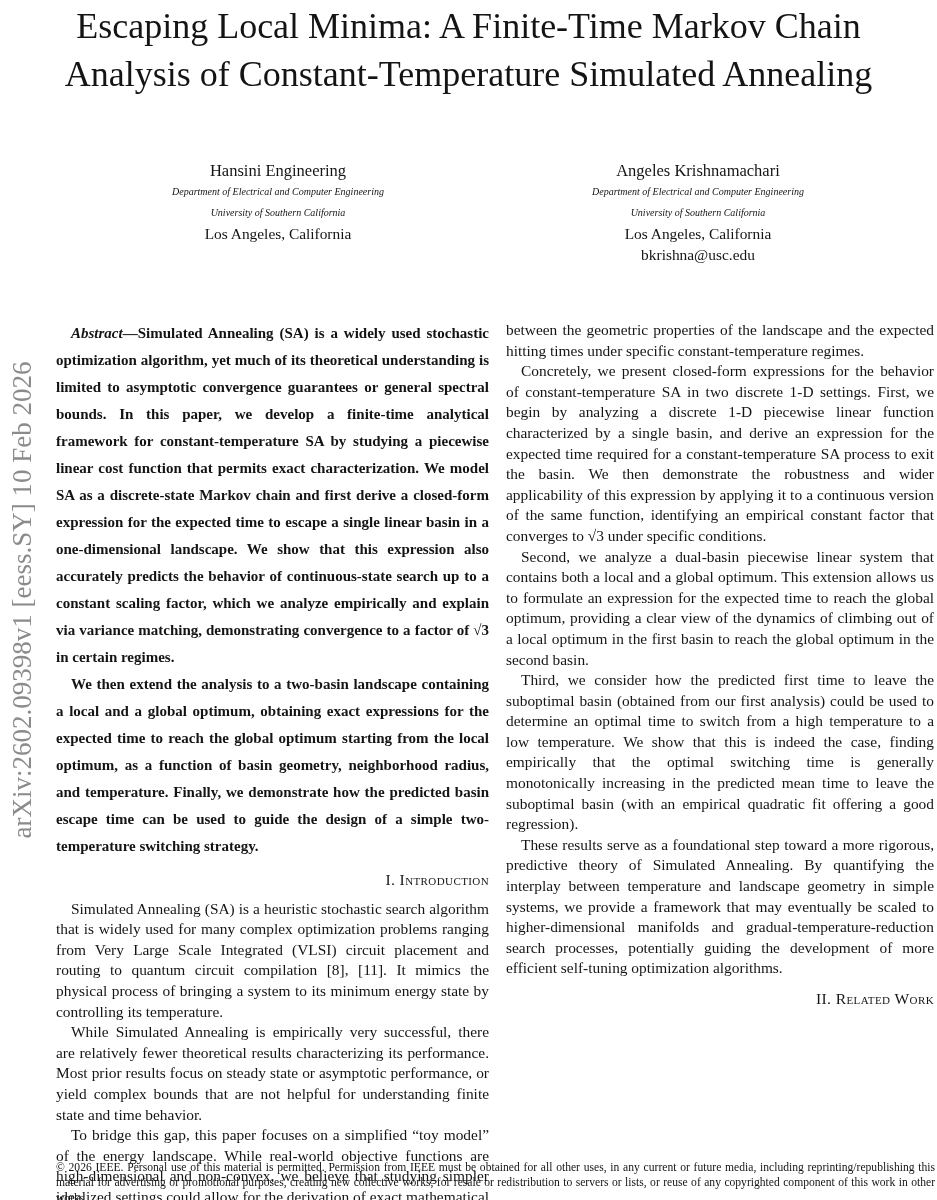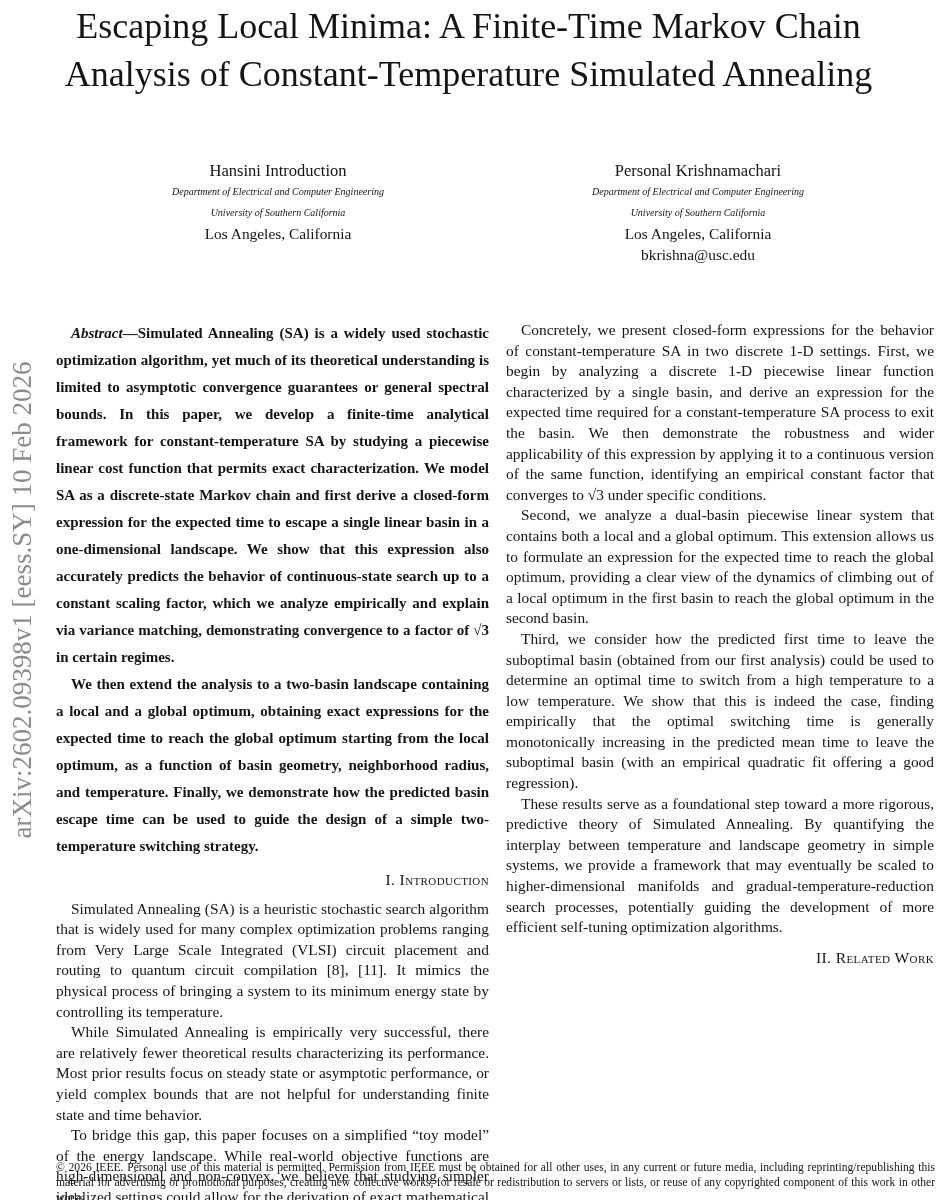--- a/index.html
+++ b/index.html
@@ -75,44 +75,45 @@
 <body>
 
 <div class="page">
 
   <div class="arxiv-stamp">arXiv:2602.09398v1  [eess.SY]  10 Feb 2026</div>
 
   <h1 class="title">Escaping Local Minima: A Finite-Time Markov Chain Analysis of Constant-Temperature Simulated Annealing</h1>
 
   <div class="authors-row">
     <div class="author-block author-1">
-      <div class="author-name">Hansini Introduction</div>
+      <div class="author-name">Hansini Engineering</div>
       <div class="author-affil">Department of Electrical and Computer Engineering</div>
       <div class="author-affil">University of Southern California</div>
       <div class="author-plain">Los Angeles, California</div>
     </div>
     <div class="author-block author-2">
-      <div class="author-name">Personal Krishnamachari</div>
+      <div class="author-name">Angeles Krishnamachari</div>
       <div class="author-affil">Department of Electrical and Computer Engineering</div>
       <div class="author-affil">University of Southern California</div>
       <div class="author-plain">Los Angeles, California</div>
       <div class="author-plain">bkrishna@usc.edu</div>
     </div>
   </div>
 
   <div class="col col-left">
     <p class="abstract-para"><span class="abstract-label">Abstract</span><span>—Simulated Annealing (SA) is a widely used stochastic optimization algorithm, yet much of its theoretical understanding is limited to asymptotic convergence guarantees or general spectral bounds. In this paper, we develop a finite-time analytical framework for constant-temperature SA by studying a piecewise linear cost function that permits exact characterization. We model SA as a discrete-state Markov chain and first derive a closed-form expression for the expected time to escape a single linear basin in a one-dimensional landscape. We show that this expression also accurately predicts the behavior of continuous-state search up to a constant scaling factor, which we analyze empirically and explain via variance matching, demonstrating convergence to a factor of √3 in certain regimes.</span></p>
     <p class="abstract-para">We then extend the analysis to a two-basin landscape containing a local and a global optimum, obtaining exact expressions for the expected time to reach the global optimum starting from the local optimum, as a function of basin geometry, neighborhood radius, and temperature. Finally, we demonstrate how the predicted basin escape time can be used to guide the design of a simple two-temperature switching strategy.</p>
     <h2 class="sec-heading">I. Introduction</h2>
     <p>Simulated Annealing (SA) is a heuristic stochastic search algorithm that is widely used for many complex optimization problems ranging from Very Large Scale Integrated (VLSI) circuit placement and routing to quantum circuit compilation [8], [11]. It mimics the physical process of bringing a system to its minimum energy state by controlling its temperature.</p>
     <p>While Simulated Annealing is empirically very successful, there are relatively fewer theoretical results characterizing its performance. Most prior results focus on steady state or asymptotic performance, or yield complex bounds that are not helpful for understanding finite state and time behavior.</p>
     <p>To bridge this gap, this paper focuses on a simplified “toy model” of the energy landscape. While real-world objective functions are high-dimensional and non-convex, we believe that studying simpler idealized settings could allow for the derivation of exact mathematical expressions that reveal the underlying dynamics of the search process. Unlike prior literature that often focuses on cooling schedules, emphasizing simplicity to gain insights, our work prioritizes the relationship</p>
   </div>
 
   <div class="col col-right">
+    <p class="noindent">between the geometric properties of the landscape and the expected hitting times under specific constant-temperature regimes.</p>
     <p>Concretely, we present closed-form expressions for the behavior of constant-temperature SA in two discrete 1-D settings. First, we begin by analyzing a discrete 1-D piecewise linear function characterized by a single basin, and derive an expression for the expected time required for a constant-temperature SA process to exit the basin. We then demonstrate the robustness and wider applicability of this expression by applying it to a continuous version of the same function, identifying an empirical constant factor that converges to √3 under specific conditions.</p>
     <p>Second, we analyze a dual-basin piecewise linear system that contains both a local and a global optimum. This extension allows us to formulate an expression for the expected time to reach the global optimum, providing a clear view of the dynamics of climbing out of a local optimum in the first basin to reach the global optimum in the second basin.</p>
     <p>Third, we consider how the predicted first time to leave the suboptimal basin (obtained from our first analysis) could be used to determine an optimal time to switch from a high temperature to a low temperature. We show that this is indeed the case, finding empirically that the optimal switching time is generally monotonically increasing in the predicted mean time to leave the suboptimal basin (with an empirical quadratic fit offering a good regression).</p>
     <p>These results serve as a foundational step toward a more rigorous, predictive theory of Simulated Annealing. By quantifying the interplay between temperature and landscape geometry in simple systems, we provide a framework that may eventually be scaled to higher-dimensional manifolds and gradual-temperature-reduction search processes, potentially guiding the development of more efficient self-tuning optimization algorithms.</p>
     <h2 class="sec-heading">II. Related Work</h2>
   </div>
 
   <div class="copyright">© 2026 IEEE. Personal use of this material is permitted. Permission from IEEE must be obtained for all other uses, in any current or future media, including reprinting/republishing this material for advertising or promotional purposes, creating new collective works, for resale or redistribution to servers or lists, or reuse of any copyrighted component of this work in other works.</div>
 
 </div>

